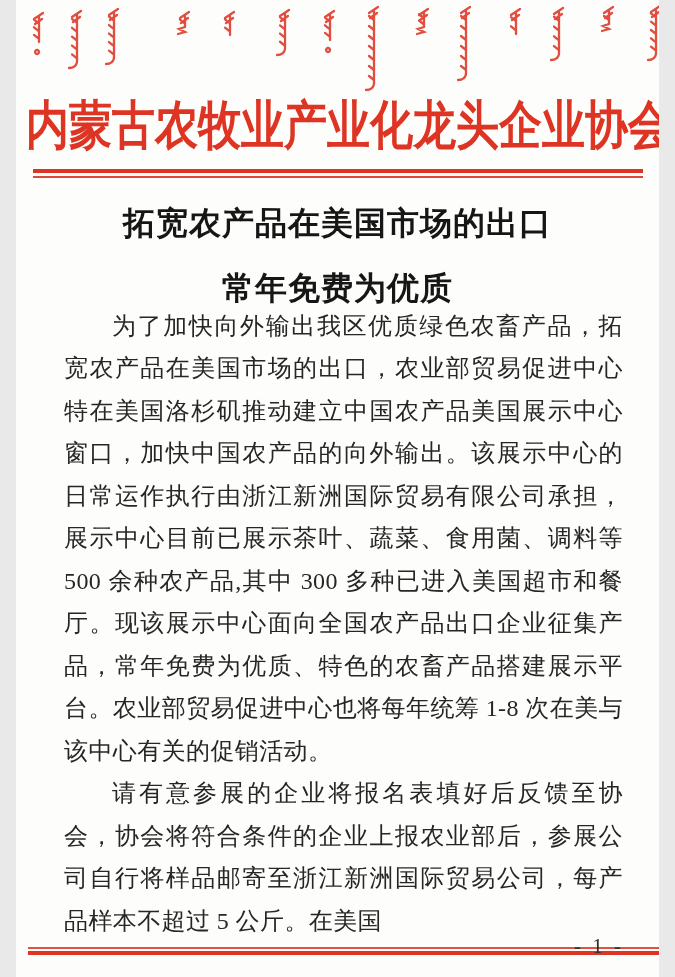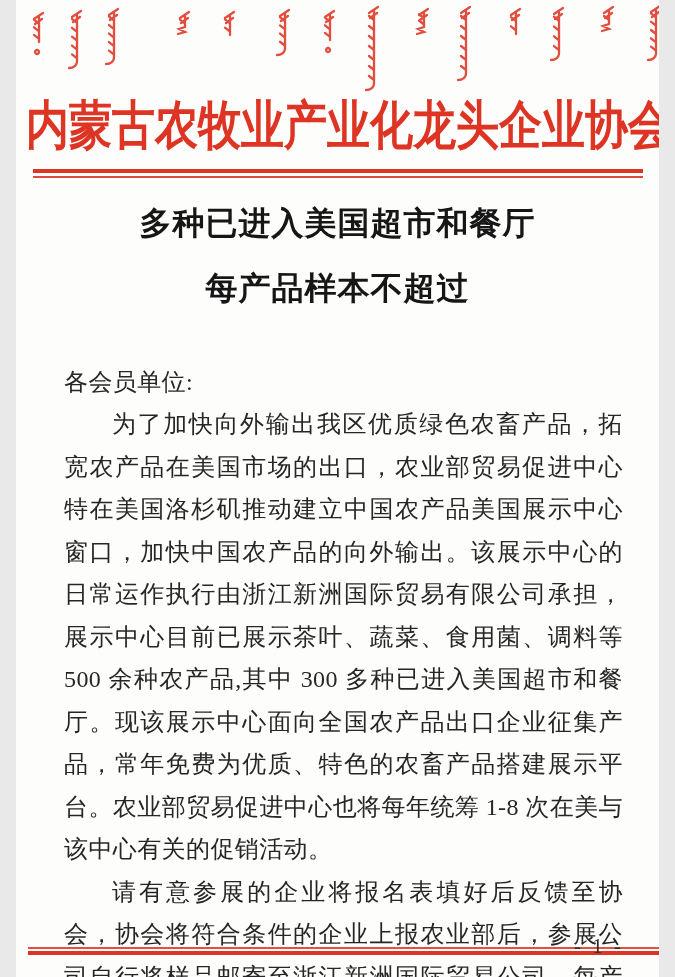--- a/index.html
+++ b/index.html
@@ -95,24 +95,23 @@
 
     <h1 class="org-name">内蒙古农牧业产业化龙头企业协会</h1>
 
     <div class="header-rule">
       <div class="thick"></div>
       <div class="thin"></div>
     </div>
   </header>
 
   <main>
-    <h2 class="doc-title">多种已进入美国超市和餐厅</h2>
-    <h2 class="doc-title second">每产品样本不超过</h2>
+    <h2 class="doc-title">拓宽农产品在美国市场的出口</h2>
+    <h2 class="doc-title second">常年免费为优质</h2>
 
-    <p class="body-text salutation">各会员单位:</p>
 
     <p class="body-text para">为了加快向外输出我区优质绿色农畜产品，拓宽农产品在美国市场的出口，农业部贸易促进中心特在美国洛杉矶推动建立中国农产品美国展示中心窗口，加快中国农产品的向外输出。该展示中心的日常运作执行由浙江新洲国际贸易有限公司承担，展示中心目前已展示茶叶、蔬菜、食用菌、调料等 500 余种农产品,其中 300 多种已进入美国超市和餐厅。现该展示中心面向全国农产品出口企业征集产品，常年免费为优质、特色的农畜产品搭建展示平台。农业部贸易促进中心也将每年统筹 1-8 次在美与该中心有关的促销活动。</p>
 
     <p class="body-text para">请有意参展的企业将报名表填好后反馈至协会，协会将符合条件的企业上报农业部后，参展公司自行将样品邮寄至浙江新洲国际贸易公司，每产品样本不超过 5 公斤。在美国</p>
   </main>
 
   <footer>
     <div class="footer-rule">
       <div class="thin"></div>
       <div class="thick"></div>

